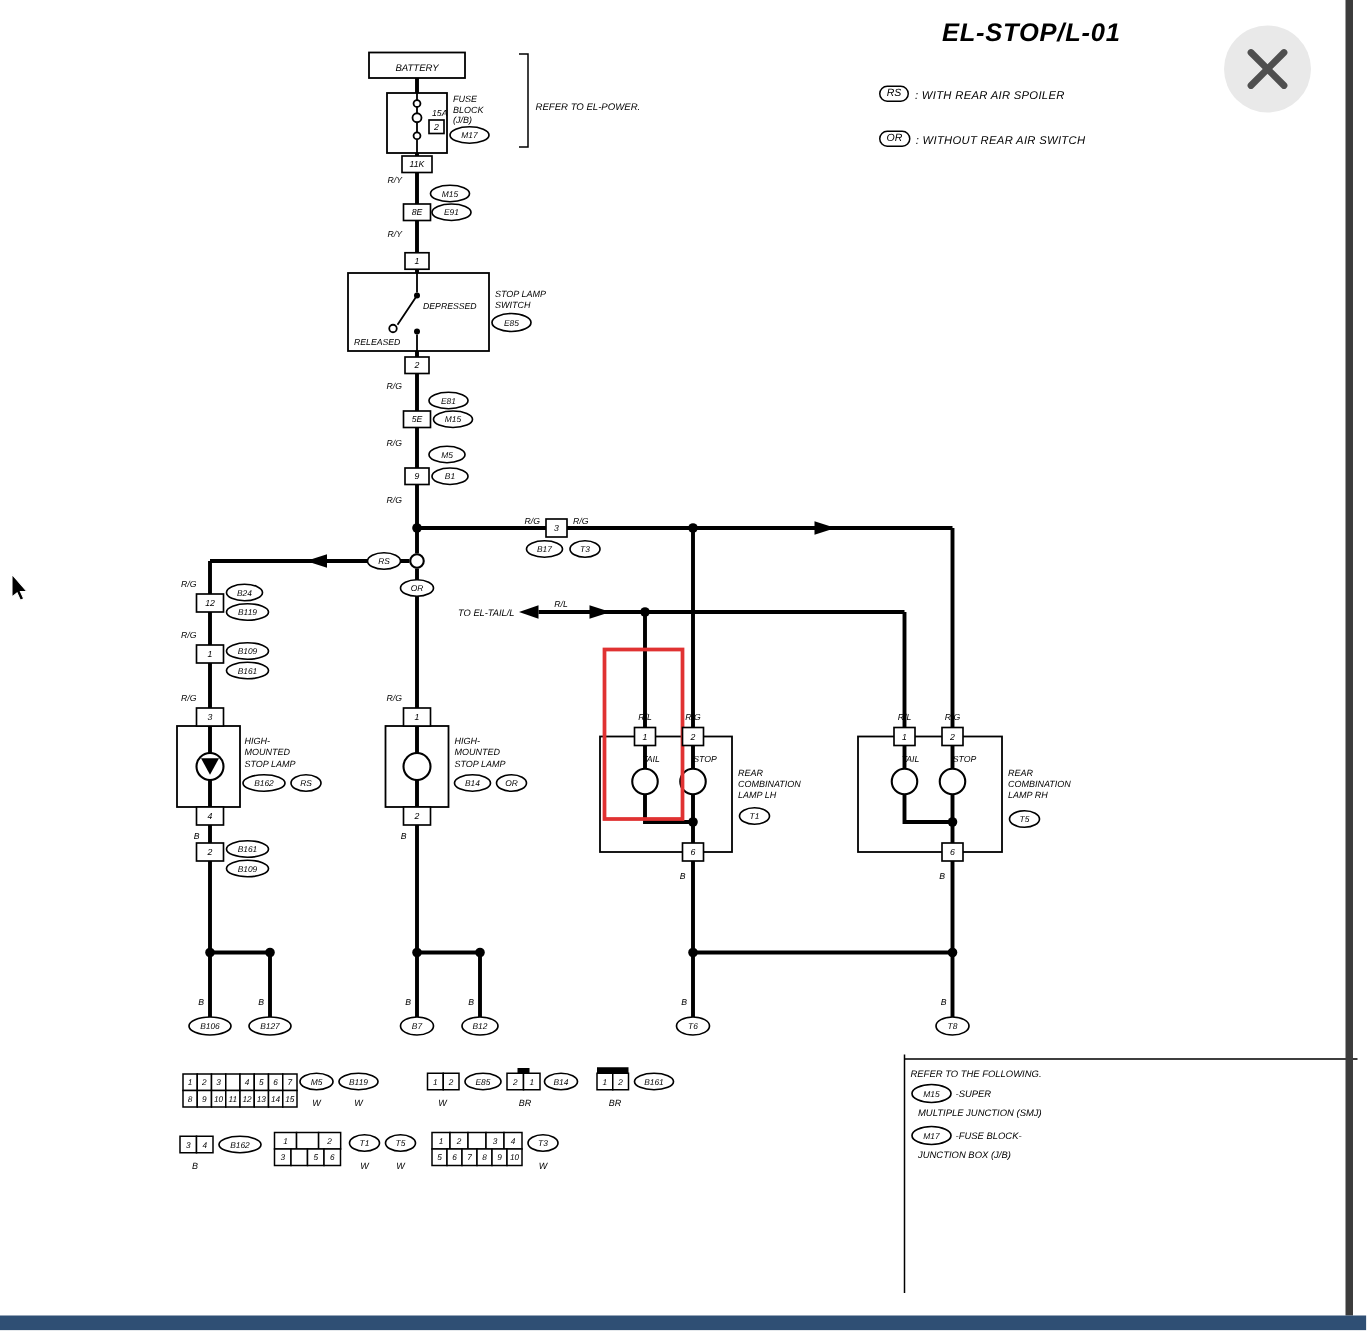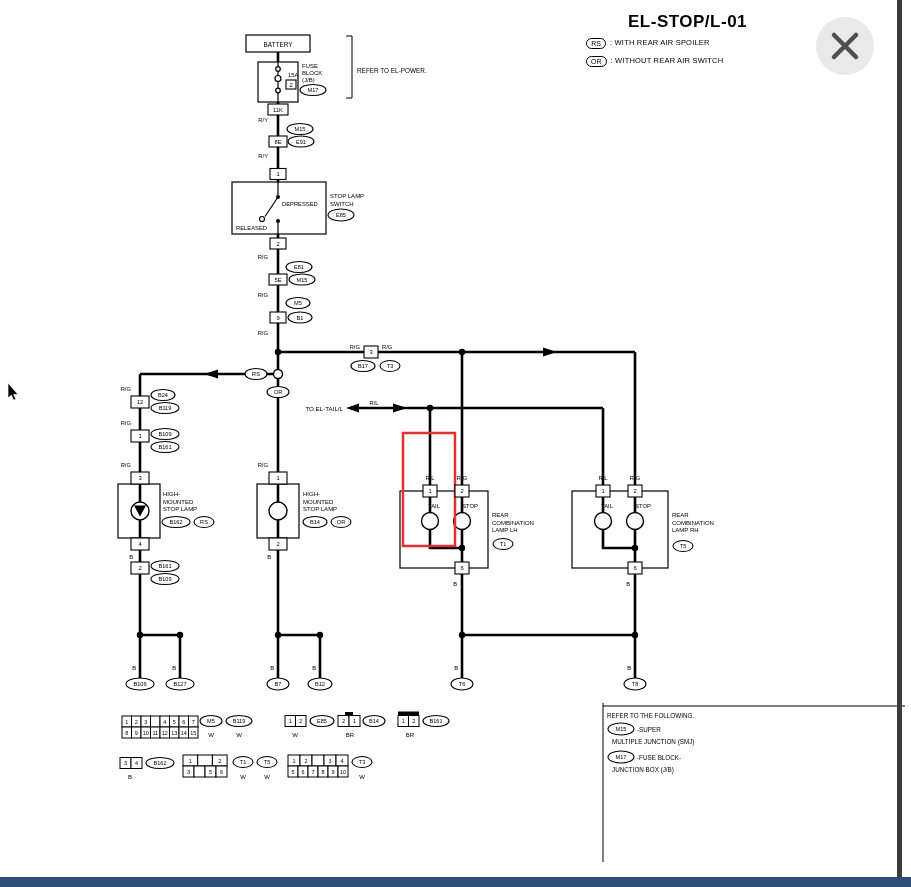--- a/index.html
+++ b/index.html
@@ -1,20 +1,20 @@
 <!DOCTYPE html>
 <html style="--highlight: #e03232; --bottom-bar: #2f4f74; --scrollbar: #3c3c3c; --close-bg: #e9e9e9;"><head>
 <meta charset="utf-8">
 <style>
   html,body{margin:0;padding:0;background:#fff;}
   .screen{position:relative;width:911px;height:887px;background:#ffffff;overflow:hidden;
-          font-family:"Liberation Sans",sans-serif;color:#000;}
+          font-family:"Liberation Sans",sans-serif;color:#000;font-style:italic;}
   .page-title{position:absolute;left:628px;top:12px;font-size:17px;font-weight:bold;letter-spacing:.5px;}
   .legend{position:absolute;left:586px;top:38px;}
-  .legend-row{display:flex;align-items:flex-start;height:14px;margin-bottom:4px;}
+  .legend-row{display:flex;align-items:flex-end;height:14px;margin-bottom:4px;margin-top:16px;}
   .pill{display:inline-block;border:1px solid #000;border-radius:8px;font-size:7px;line-height:9px;
         padding:0 4px;min-width:10px;text-align:center;}
   .legend-text{font-size:7.5px;margin-left:4px;letter-spacing:.2px;}
   .close-btn{position:absolute;left:816px;top:17px;width:58px;height:58px;border-radius:50%;
              background:var(--close-bg,#e9e9e9);display:flex;align-items:center;justify-content:center;cursor:pointer;}
   .scrollbar{position:absolute;left:897px;top:0;width:5px;height:877px;background:var(--scrollbar,#3c3c3c);}
   .bottom-bar{position:absolute;left:0;top:877px;width:911px;height:10px;background:var(--bottom-bar,#2f4f74);}
   svg{position:absolute;left:0;top:0;}
   svg text{fill:#000;font-family:"Liberation Sans",sans-serif;}
 </style>

